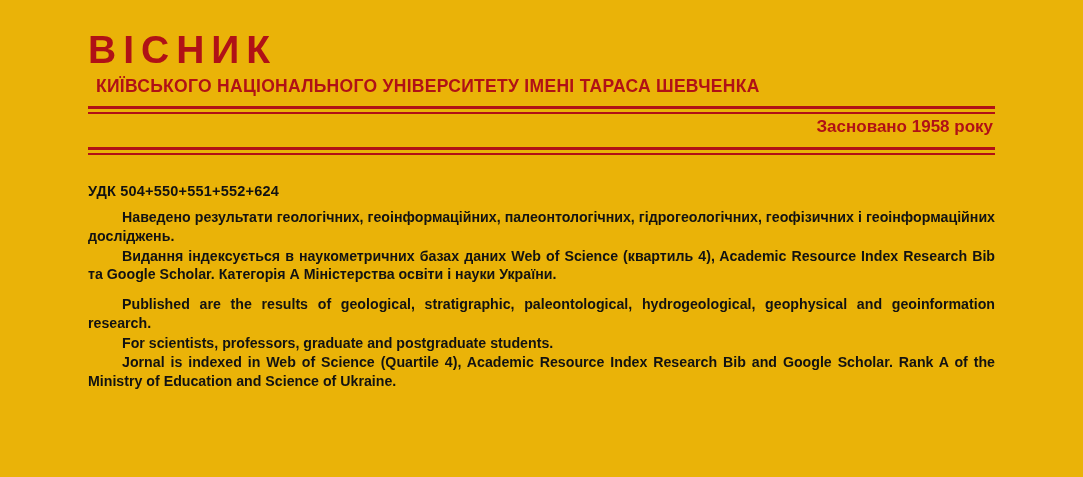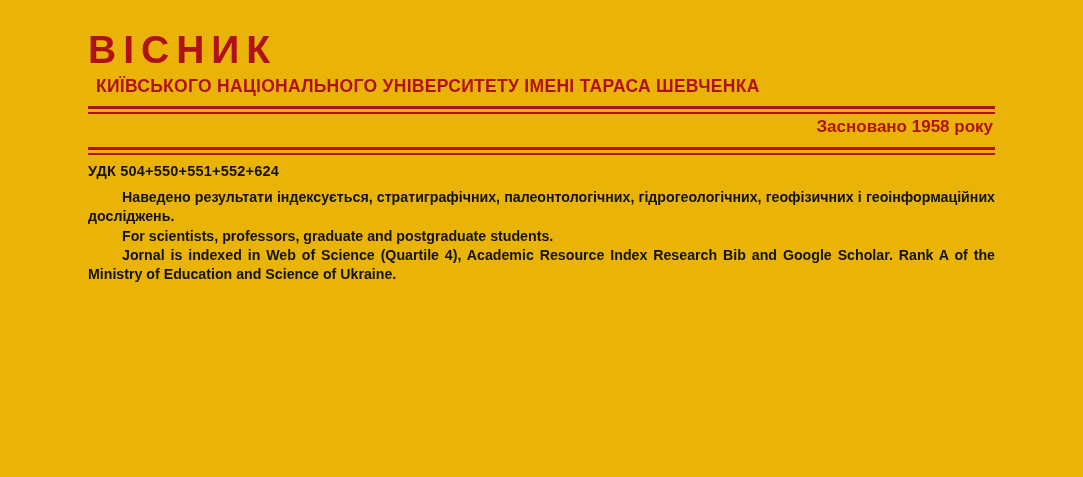--- a/index.html
+++ b/index.html
@@ -93,21 +93,21 @@
   }
   .rule-double-2 {
     margin-top: 10px;
     border-top: 3px solid #b01116;
     border-bottom: 2px solid #b01116;
     height: 3px;
   }
   
   .body-block {
     padding: 0 88px;
-    margin-top: 8px;
+    margin-top: 28px;
     color: #121212;
   }
   .udc {
     font-weight: bold;
     font-size: 14.5px;
     margin-bottom: 9px;
     letter-spacing: 0.2px;
   }
   .para {
     font-weight: bold;
@@ -131,20 +131,22 @@
     <div class="rule-double"></div>
 
 
     <div class="founded">Засновано 1958 року</div>
     <div class="rule-double-2"></div>
   </div>
 
   <div class="body-block">
     <div class="udc">УДК 504+550+551+552+624</div>
 
-    <p class="para">Наведено результати індексується, стратиграфічних, палеонтологічних, гідрогеологічних, геофізичних і геоінформаційних досліджень.</p>
+    <p class="para">Наведено результати геологічних, геоінформаційних, палеонтологічних, гідрогеологічних, геофізичних і геоінформаційних досліджень.</p>
+    <p class="para">Видання індексується в наукометричних базах даних Web of Science (квартиль 4), Academic Resource Index Research Bib та Google Scholar. Категорія А Міністерства освіти і науки України.</p>
 
+    <p class="para spaced-top">Published are the results of geological, stratigraphic, paleontological, hydrogeological, geophysical and geoinformation research.</p>
     <p class="para">For scientists, professors, graduate and postgraduate students.</p>
     <p class="para">Jornal is indexed in Web of Science (Quartile 4), Academic Resource Index Research Bib and Google Scholar. Rank A of the Ministry of Education and Science of Ukraine.</p>
 
   </div>
 
 </div>
 
 </body></html>

